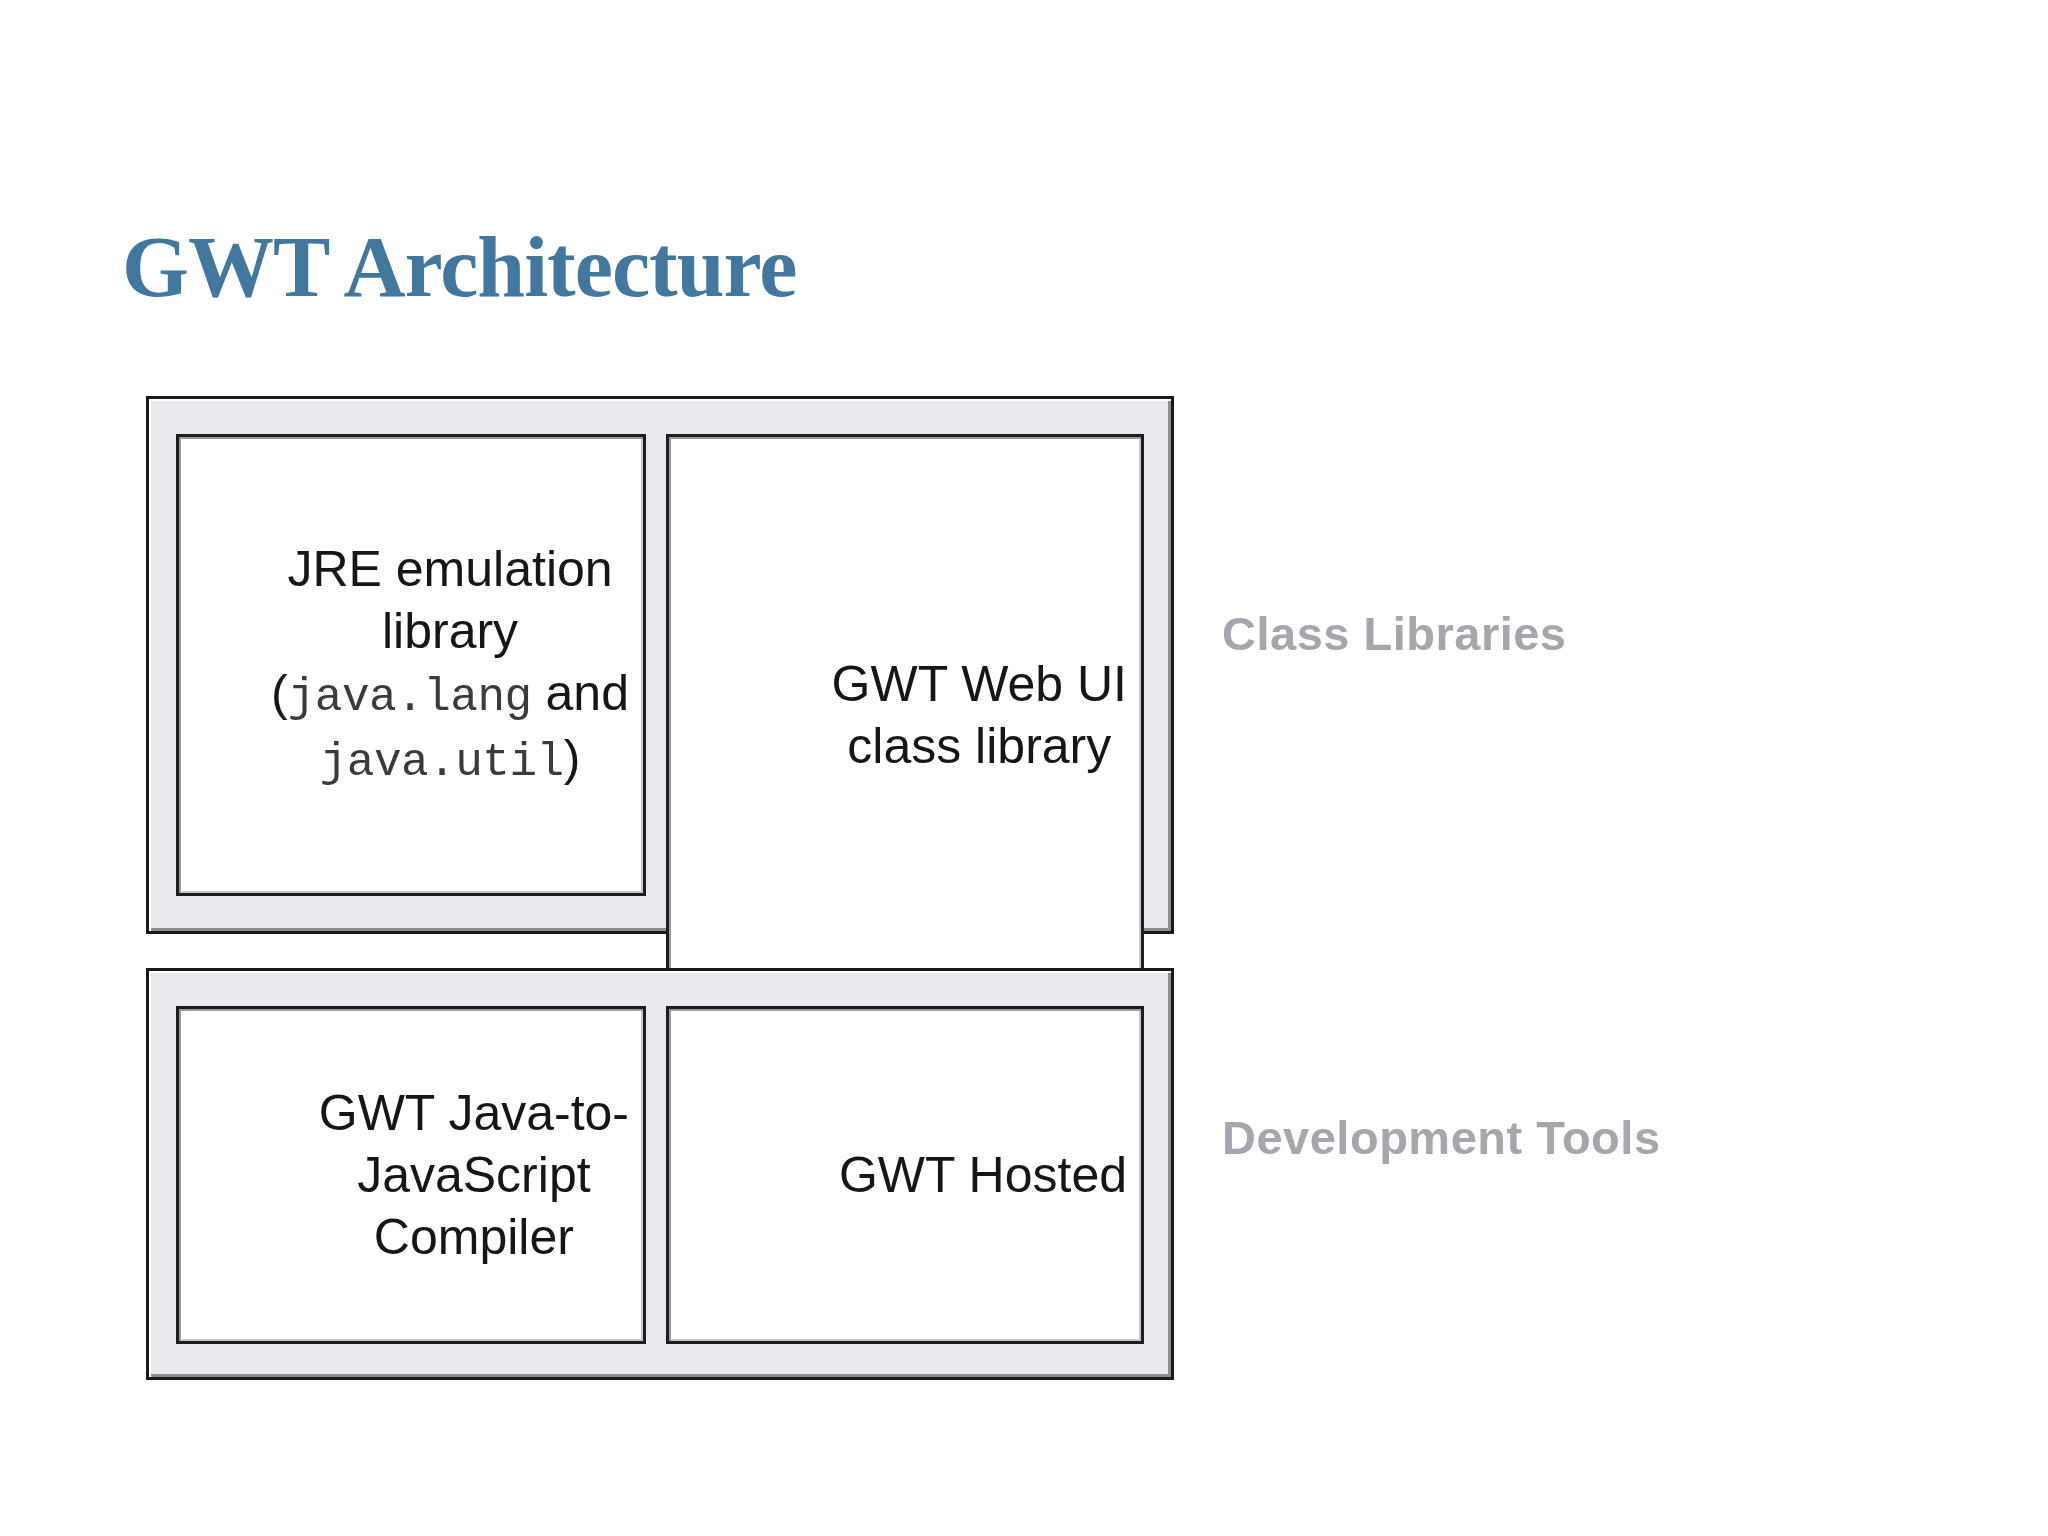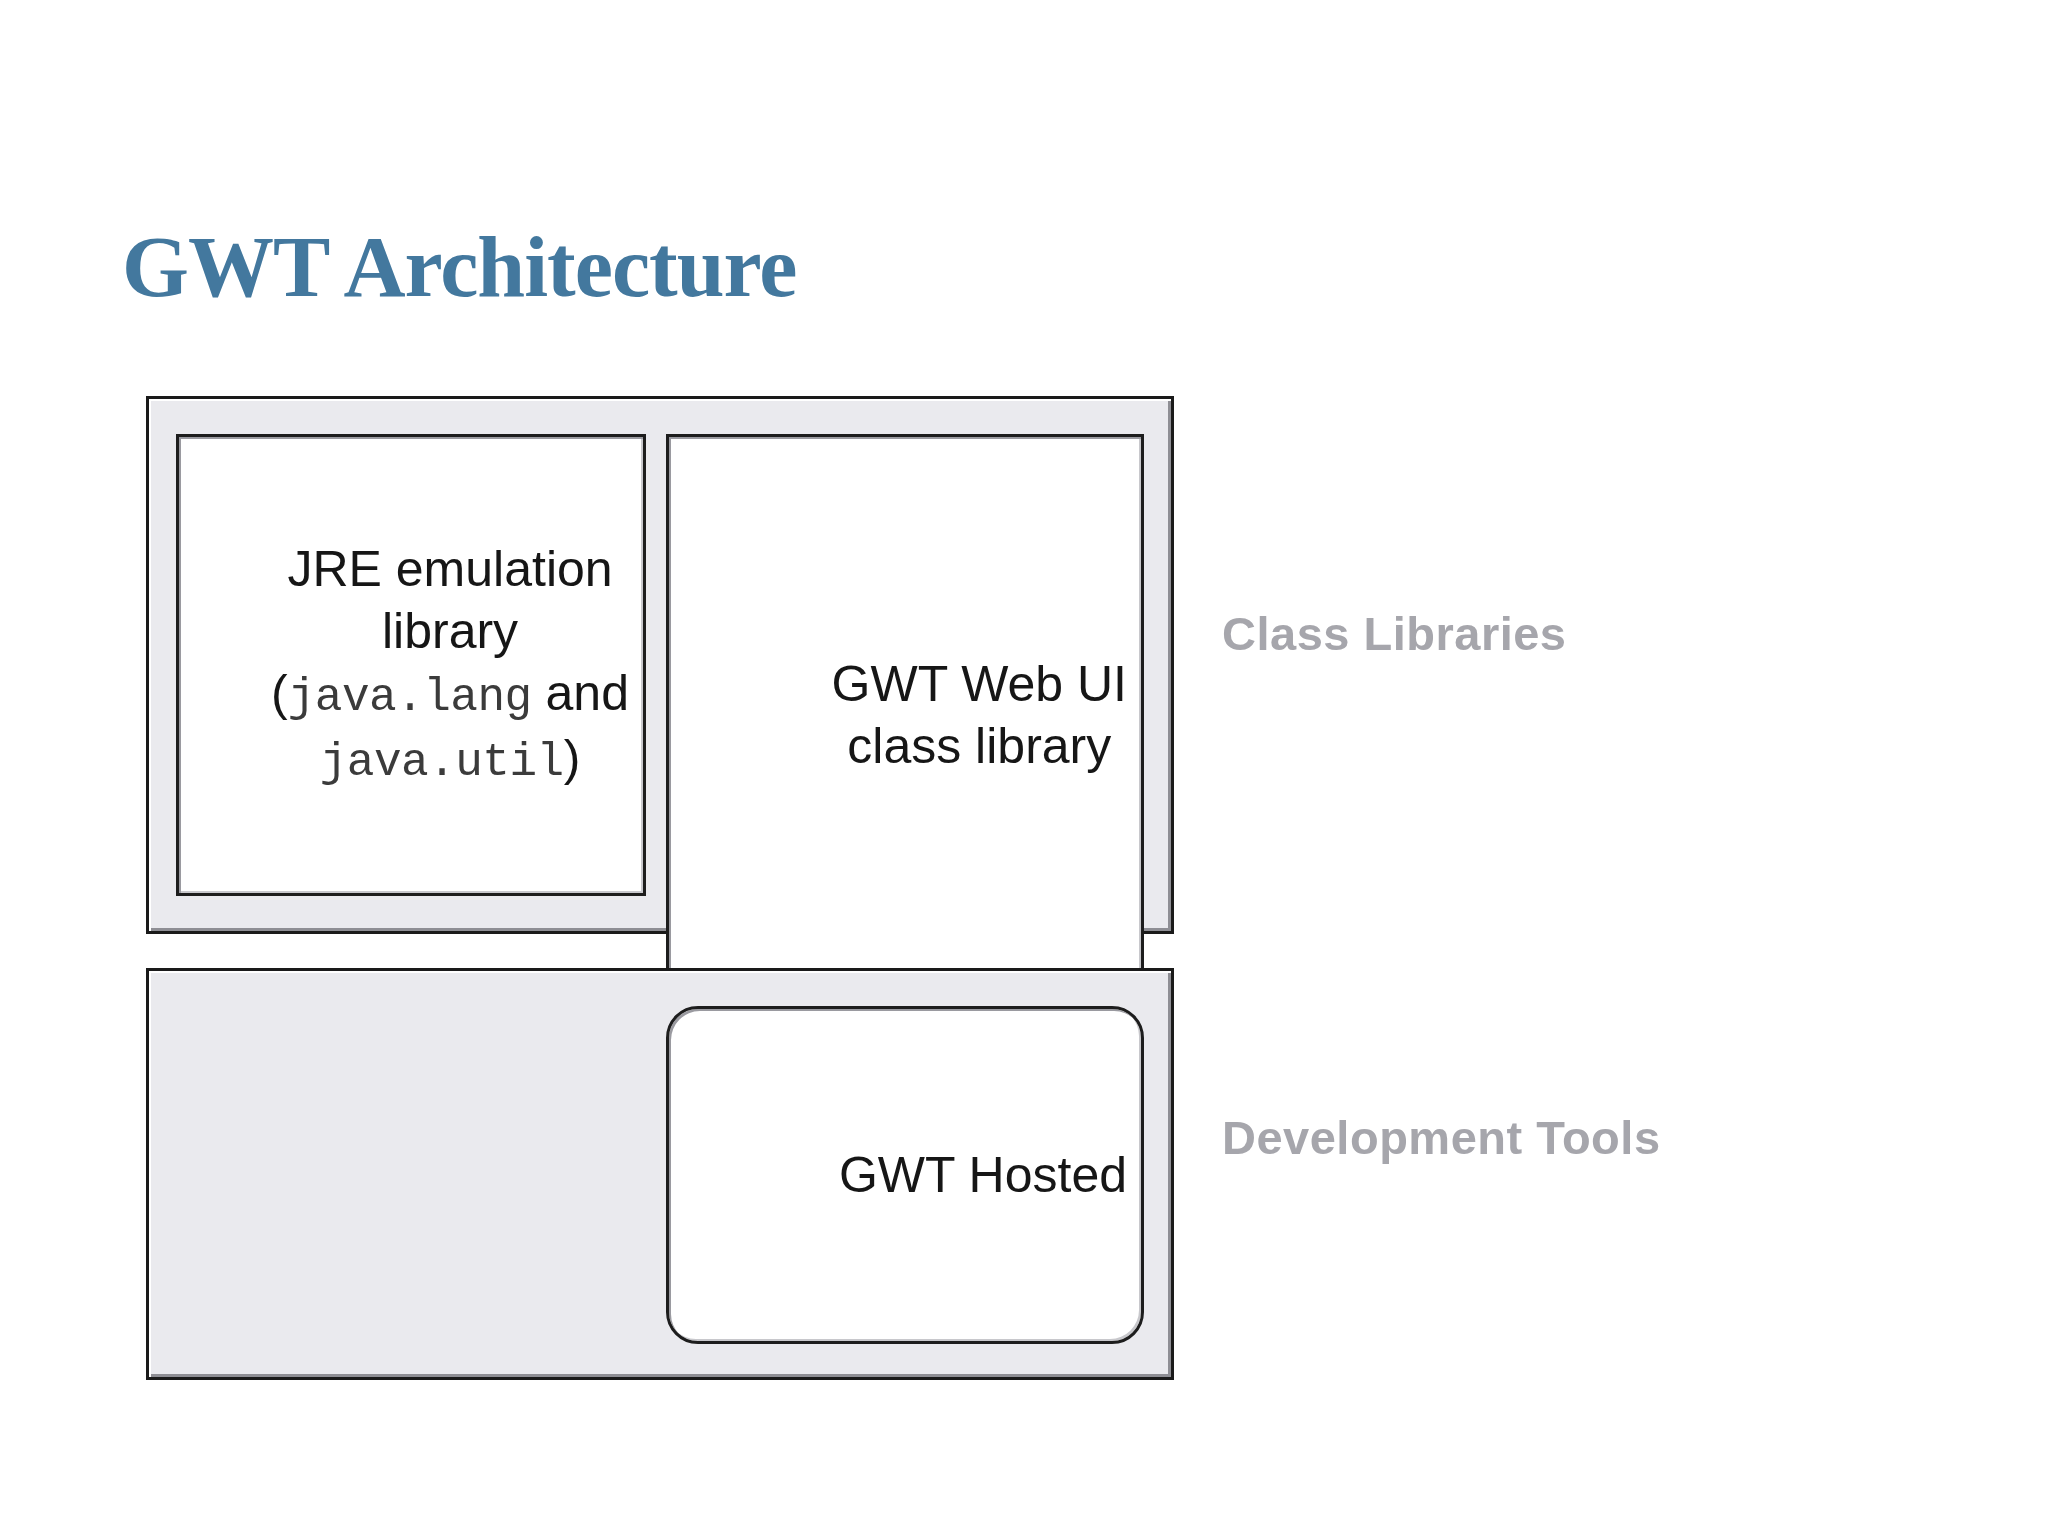--- a/index.html
+++ b/index.html
@@ -79,21 +79,21 @@
       inset -2px -2px 0 0 #c8c8cc;
     display: flex;
     align-items: center;
     justify-content: flex-end;
     text-align: center;
   }
 
   .card-jre        { left: 176px;  top: 434px;  width: 470px; height: 462px; }
   .card-webui      { left: 666px;  top: 434px;  width: 478px; height: 562px; }
   .card-compiler   { left: 176px;  top: 1006px; width: 470px; height: 338px; }
-  .card-hosted     { left: 666px;  top: 1006px; width: 478px; height: 338px; border-radius: 32px; }
+  .card-hosted     { left: 666px;  top: 1006px; width: 478px; height: 338px; }
 
   .card-text {
     font-family: "Liberation Sans", sans-serif;
     font-size: 50px;
     line-height: 1.24;
     color: #161616;
     padding: 0 14px;
   }
   .card-text .mono {
     font-family: "Liberation Mono", monospace;
@@ -144,20 +144,27 @@
       <div class="card-text">
         <span>GWT Web UI</span><br>
         <span>class library</span>
       </div>
     </div>
 
     <div class="group-label label-class-libraries">Class Libraries</div>
 
     <div class="band band-bottom"></div>
 
+    <div class="card card-compiler">
+      <div class="card-text">
+        <span>GWT Java-to-</span><br>
+        <span>JavaScript</span><br>
+        <span>Compiler</span>
+      </div>
+    </div>
 
     <div class="card card-hosted">
       <div class="card-text">
         <span>GWT Hosted</span><br>
       </div>
     </div>
 
     <div class="group-label label-development-tools">Development Tools</div>
 
   </div>

